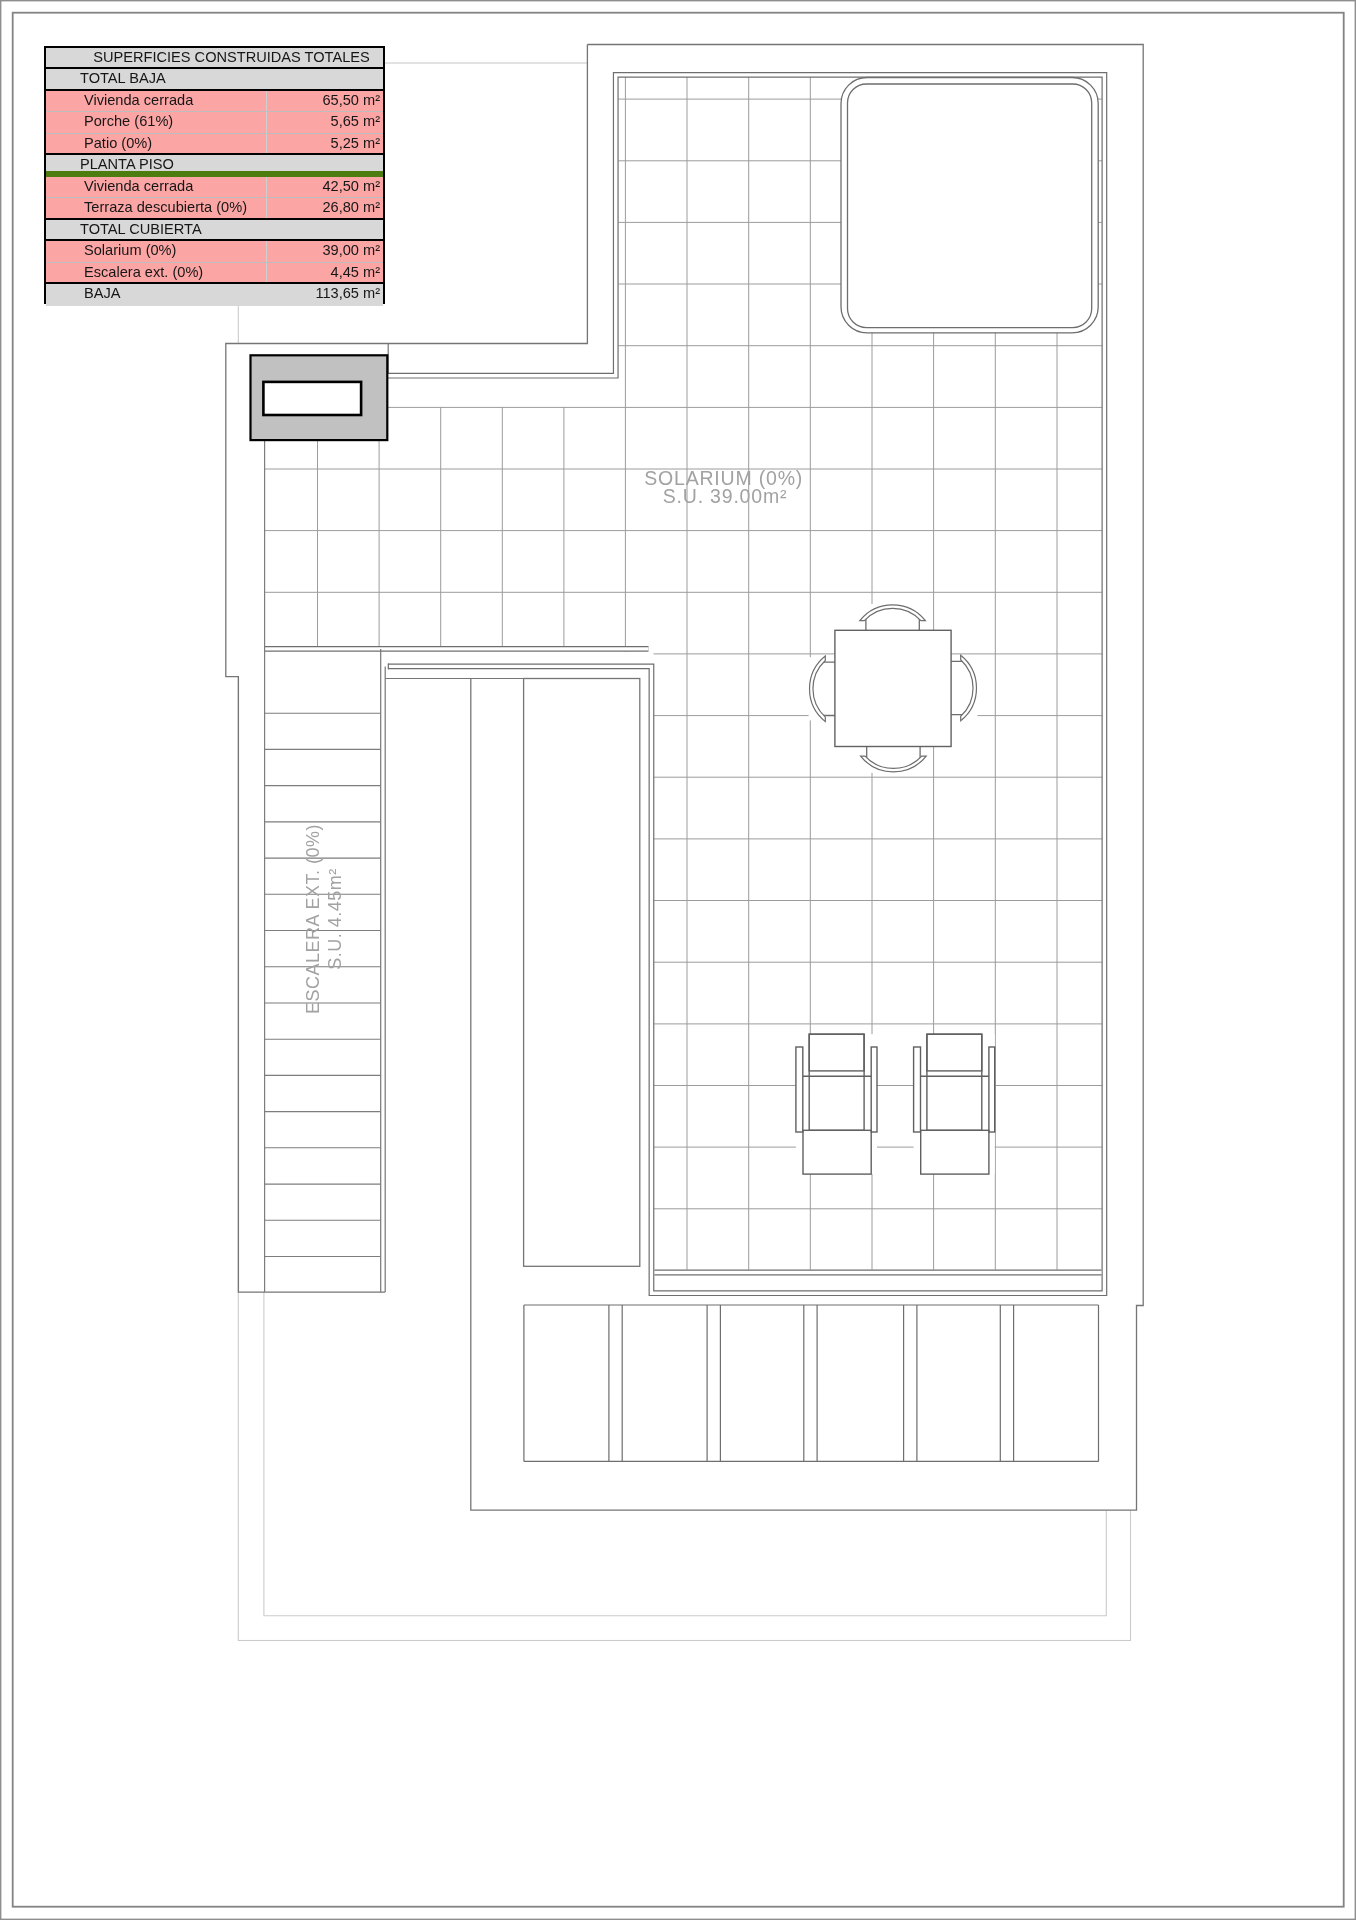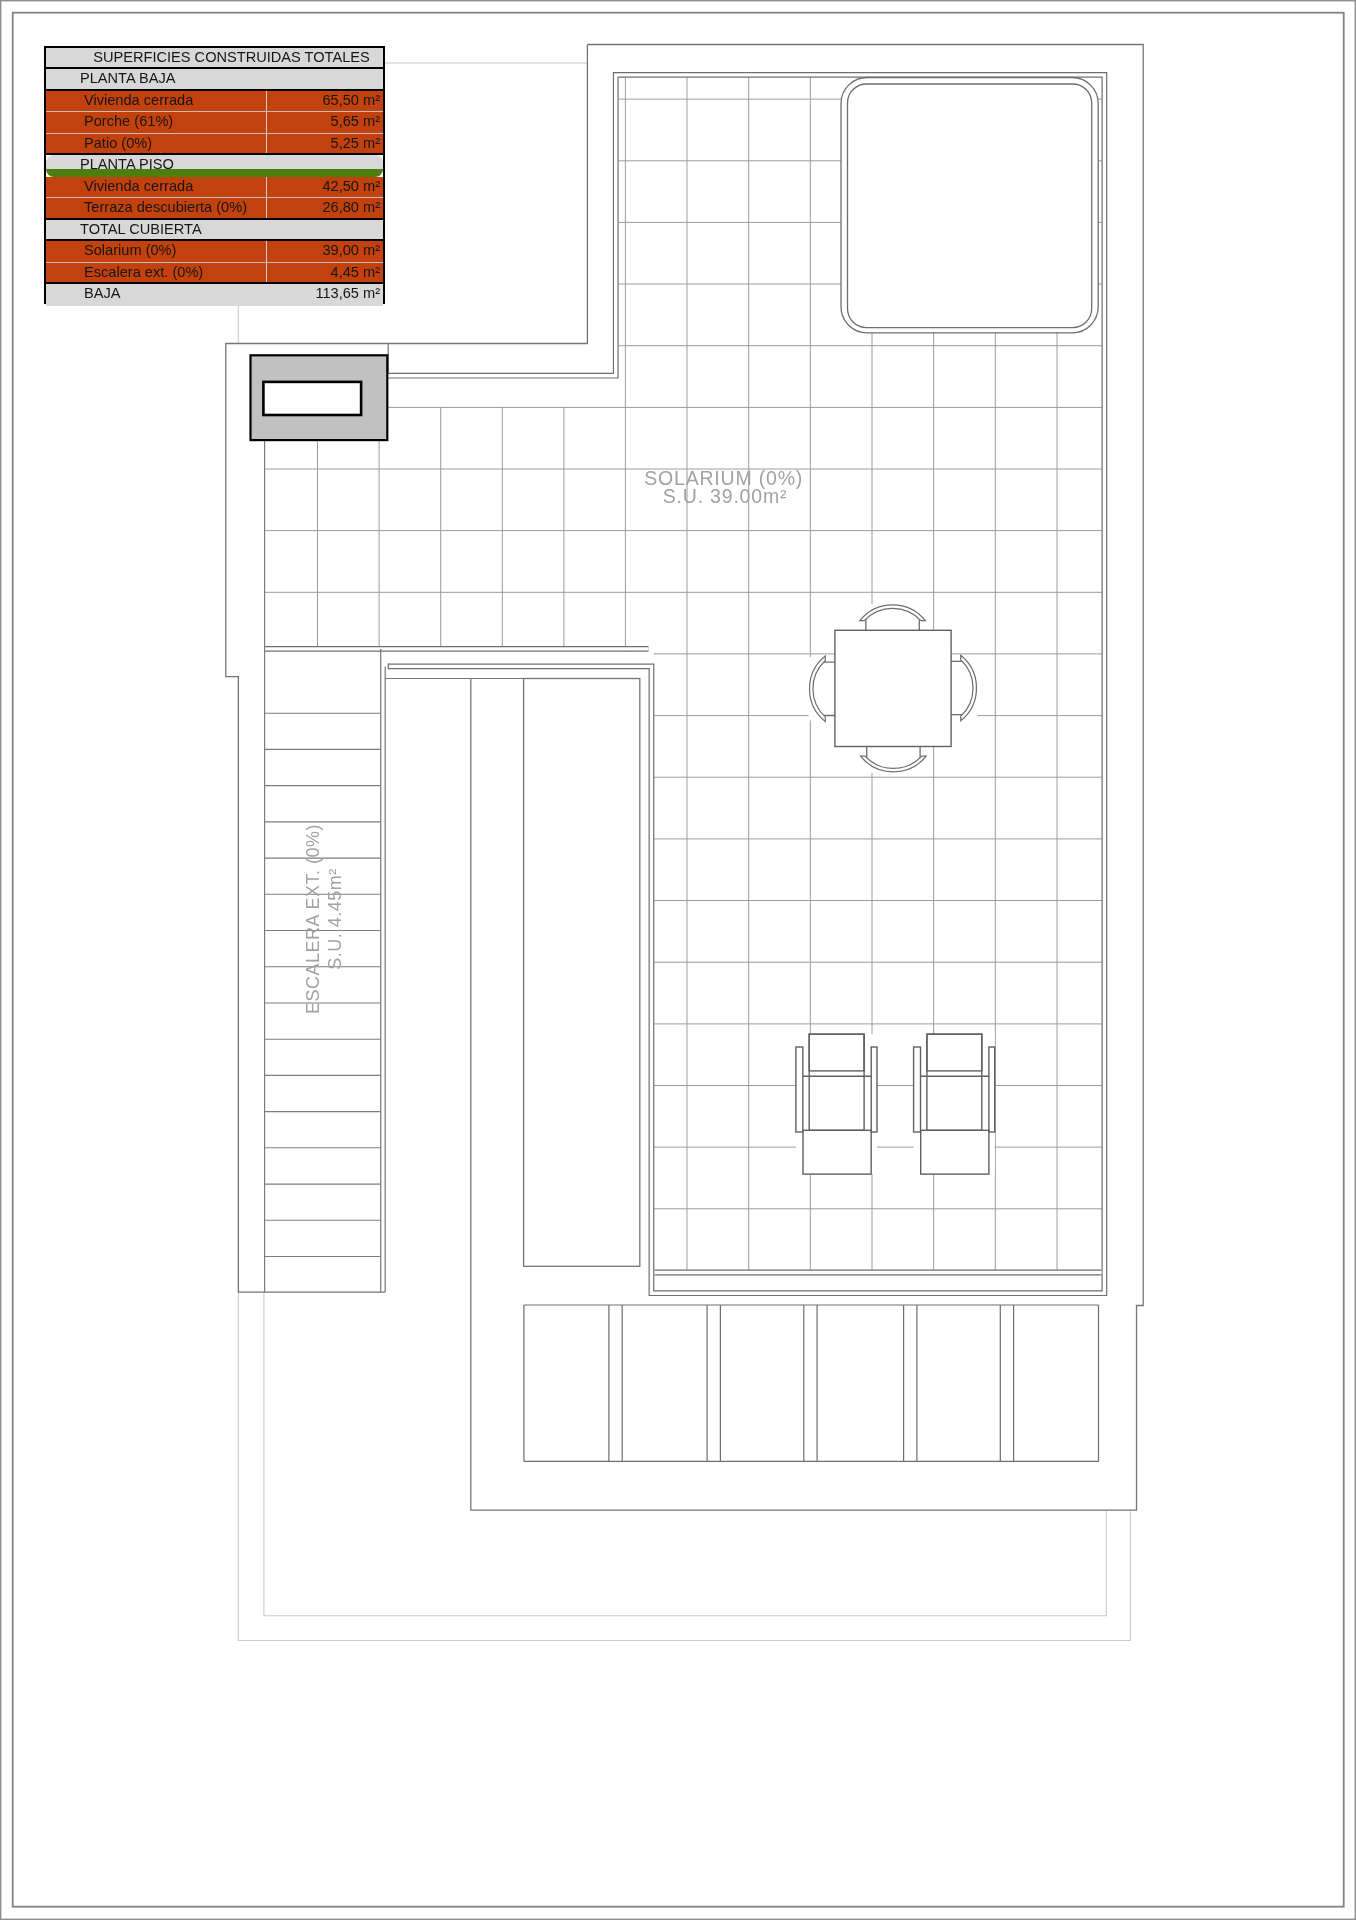--- a/index.html
+++ b/index.html
@@ -1,19 +1,19 @@
 <!DOCTYPE html>
 <html><head><meta charset="utf-8">
 <style>
 html,body{margin:0;padding:0;background:#fff;}
 #page{position:relative;width:1356px;height:1920px;overflow:hidden;font-family:"Liberation Sans",sans-serif;}
 #tbl{position:absolute;left:44px;top:45.5px;width:341px;height:258px;border:2px solid #000;box-sizing:border-box;background:#fff;font-size:14.6px;color:#161616;}
 .r{height:21.5px;line-height:19.5px;box-sizing:border-box;overflow:hidden;padding-left:34px;}
 .g{background:#d8d8d8;}
-.w{background:#c2410c;}
+.w{background:#fca5a5;}
 .c{text-align:center;}
 .v{display:flex;}
 .l{padding-left:4px;flex:0 0 182px;}
 .lc{border-right:1px solid #cfcfcf;}
 .n{flex:1;text-align:right;padding-right:3px;}
 </style></head>
 <body>
 <div id="page">
 <svg width="1356" height="1920" viewBox="0 0 1356 1920" xmlns="http://www.w3.org/2000/svg">
 
@@ -115,34 +115,34 @@
 <text x="725" y="502.5" text-anchor="middle" font-size="19.5" letter-spacing="0.8" fill="#a2a2a2">S.U. 39.00m²</text>
 
 <g transform="translate(319 919) rotate(-90)" fill="#a2a2a2" font-size="18" letter-spacing="0.5">
 <text x="0" y="0" text-anchor="middle">ESCALERA EXT. (0%)</text>
 <text x="0" y="21.5" text-anchor="middle">S.U. 4.45m²</text>
 </g>
 </svg>
 
 <div id="tbl">
 <div class="r g c" style="border-bottom:2px solid #000;">SUPERFICIES CONSTRUIDAS TOTALES</div>
-<div class="r g" style="border-bottom:2px solid #000;">PLANTA BAJA</div>
+<div class="r g" style="border-bottom:2px solid #000;">TOTAL BAJA</div>
 <div class="r w v" style="border-bottom:1px solid #bdbdbd;">
         <span class="l lc">Vivienda cerrada</span>
         <span class="n">65,50&nbsp;m²</span>
       </div>
 <div class="r w v" style="border-bottom:1px solid #bdbdbd;">
         <span class="l lc">Porche (61%)</span>
         <span class="n">5,65&nbsp;m²</span>
       </div>
 <div class="r w v" style="border-bottom:2px solid #000;">
         <span class="l lc">Patio (0%)</span>
         <span class="n">5,25&nbsp;m²</span>
       </div>
-<div class="r g" style="border-bottom:8px solid #4d7c0f;border-radius:8px;">PLANTA PISO</div>
+<div class="r g" style="border-bottom:6px solid #4d7c0f;">PLANTA PISO</div>
 <div class="r w v" style="border-bottom:1px solid #bdbdbd;">
         <span class="l lc">Vivienda cerrada</span>
         <span class="n">42,50&nbsp;m²</span>
       </div>
 <div class="r w v" style="border-bottom:2px solid #000;">
         <span class="l lc">Terraza descubierta (0%)</span>
         <span class="n">26,80&nbsp;m²</span>
       </div>
 <div class="r g" style="border-bottom:2px solid #000;">TOTAL CUBIERTA</div>
 <div class="r w v" style="border-bottom:1px solid #bdbdbd;">

